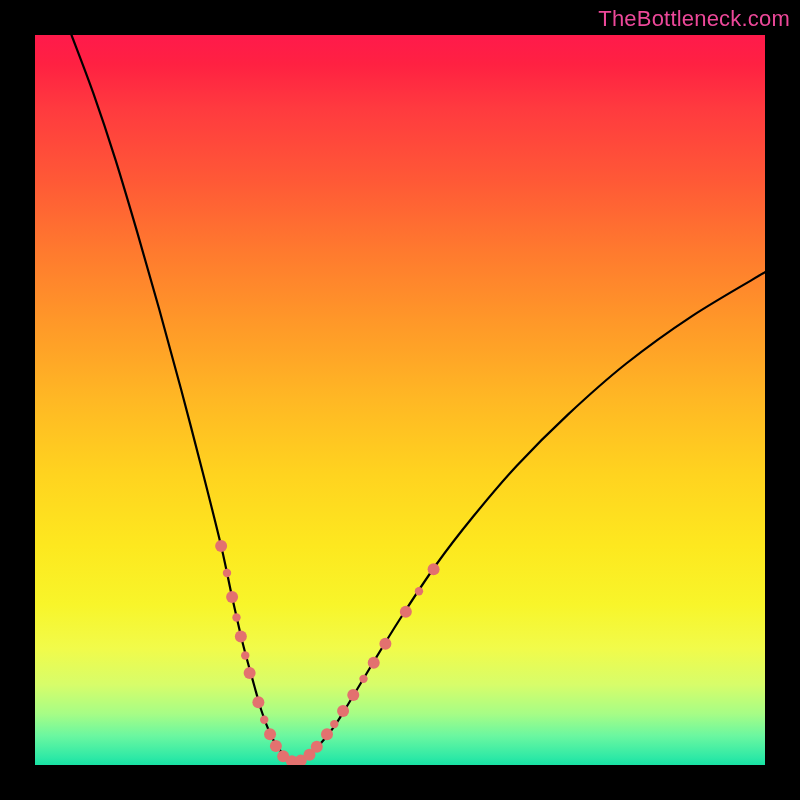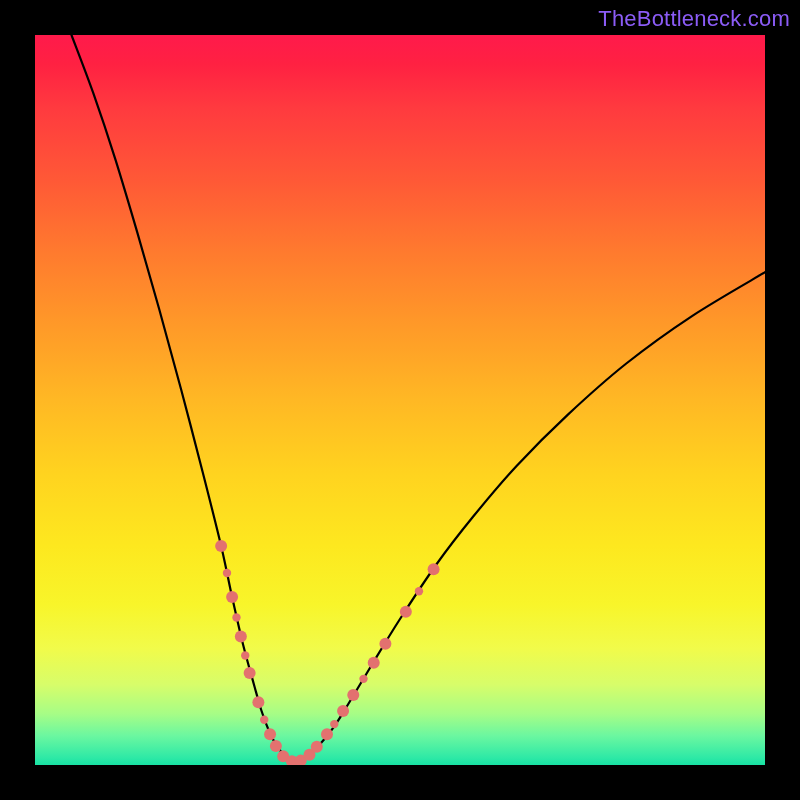--- a/index.html
+++ b/index.html
@@ -46,21 +46,21 @@
       #a6fd86 93%,
       #6bf7a0 96%,
       #2ee9a6 99%,
       #18e2a4 100%
     );
   }
   .watermark {
     position: absolute;
     top: 6px;
     right: 10px;
-    color: #8b5cf6;
+    color: #ec4899;
     font-size: 22px;
     font-weight: 500;
     letter-spacing: 0.2px;
     user-select: none;
   }
   svg.curve {
     position: absolute;
     inset: 0;
   }
 </style>

